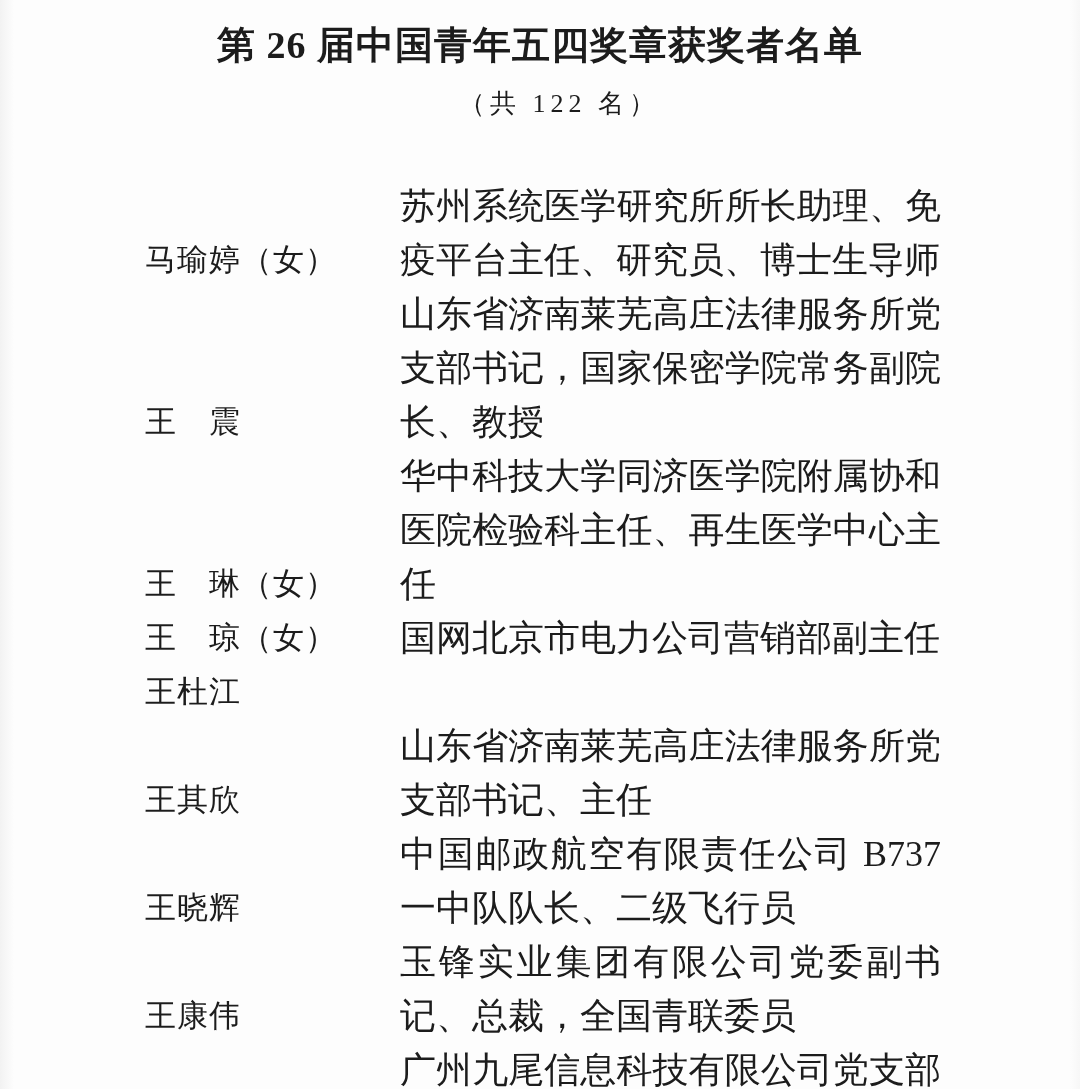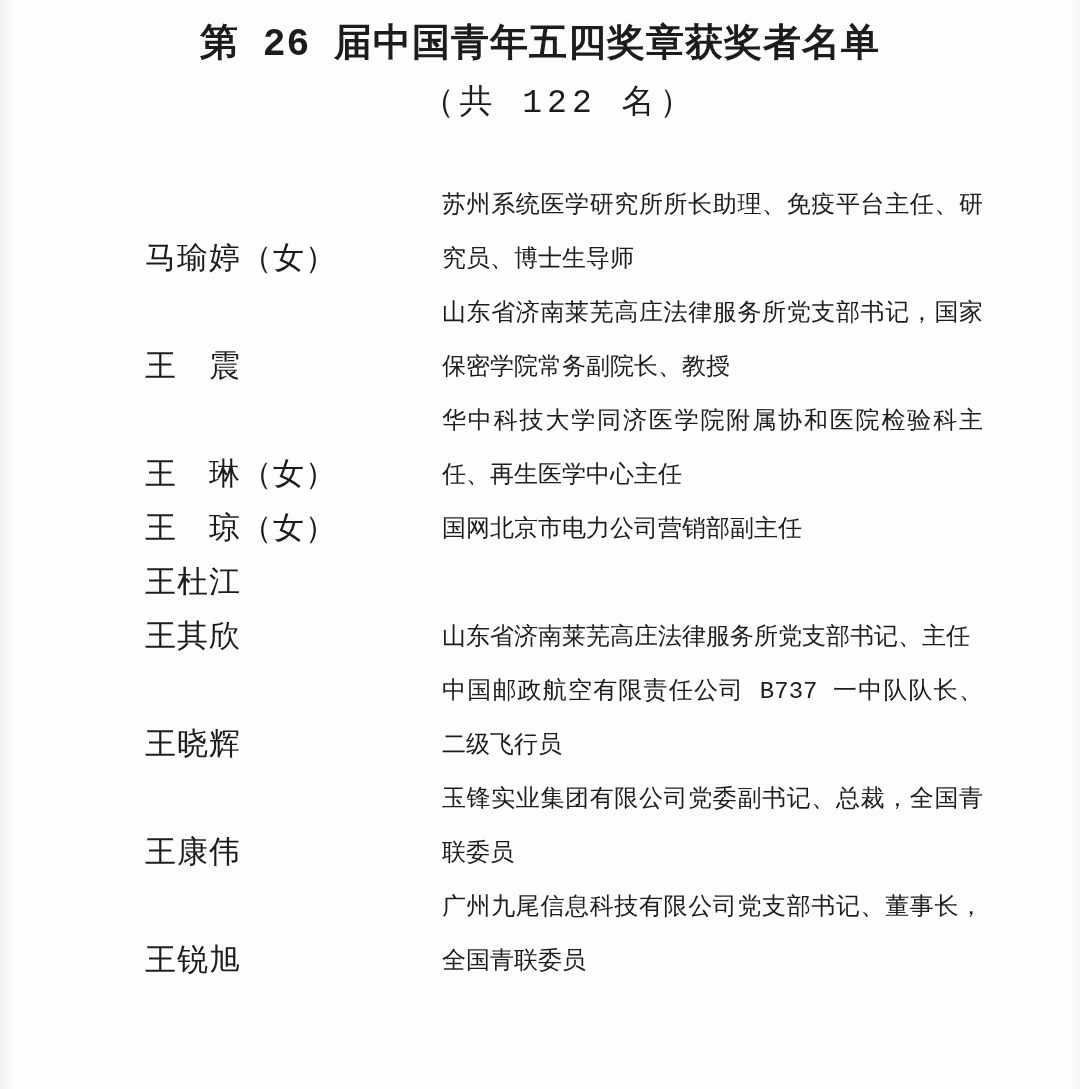--- a/index.html
+++ b/index.html
@@ -11,35 +11,34 @@
     height: 1089px;
     overflow: hidden;
     background: linear-gradient(90deg, #f2f2f2 0px, #fdfdfd 14px, #fdfdfd 1070px, #f7f7f7 1080px);
     font-family: "Liberation Serif", "DejaVu Serif", serif;
     color: #1c1c1c;
   }
   .page {
     width: 1080px;
     height: 1089px;
     position: relative;
-    font-family: Liberation Mono, monospace;
   }
   .doc-title {
     margin: 0;
     padding-top: 22px;
     text-align: center;
     font-size: 38px;
     line-height: 46px;
     font-weight: bold;
     letter-spacing: 1px;
   }
   .doc-subtitle {
     margin-top: 21px;
     text-align: center;
-    font-size: 33px;
+    font-size: 26px;
     line-height: 30px;
     letter-spacing: 5px;
     padding-left: 39px;
   }
   .award-list {
     margin-top: 60px;
   }
   .entry {
     display: flex;
     align-items: flex-end;
@@ -49,27 +48,26 @@
     width: 255px;
     flex: 0 0 255px;
     font-size: 31px;
     line-height: 54px;
     letter-spacing: 1px;
     white-space: pre-wrap;
   }
   .entry-desc {
     width: 541px;
     flex: 0 0 541px;
-    font-size: 24px;
+    font-size: 36px;
     line-height: 54px;
     text-align: justify;
     text-justify: inter-character;
     line-break: strict;
     word-break: normal;
-    margin-left: 42px;
   }
 </style>
 </head>
 <body>
 
 <div class="page">
 
   <h1 class="doc-title">第 26 届中国青年五四奖章获奖者名单</h1>
 
   <div class="doc-subtitle">（共 122 名）</div>

